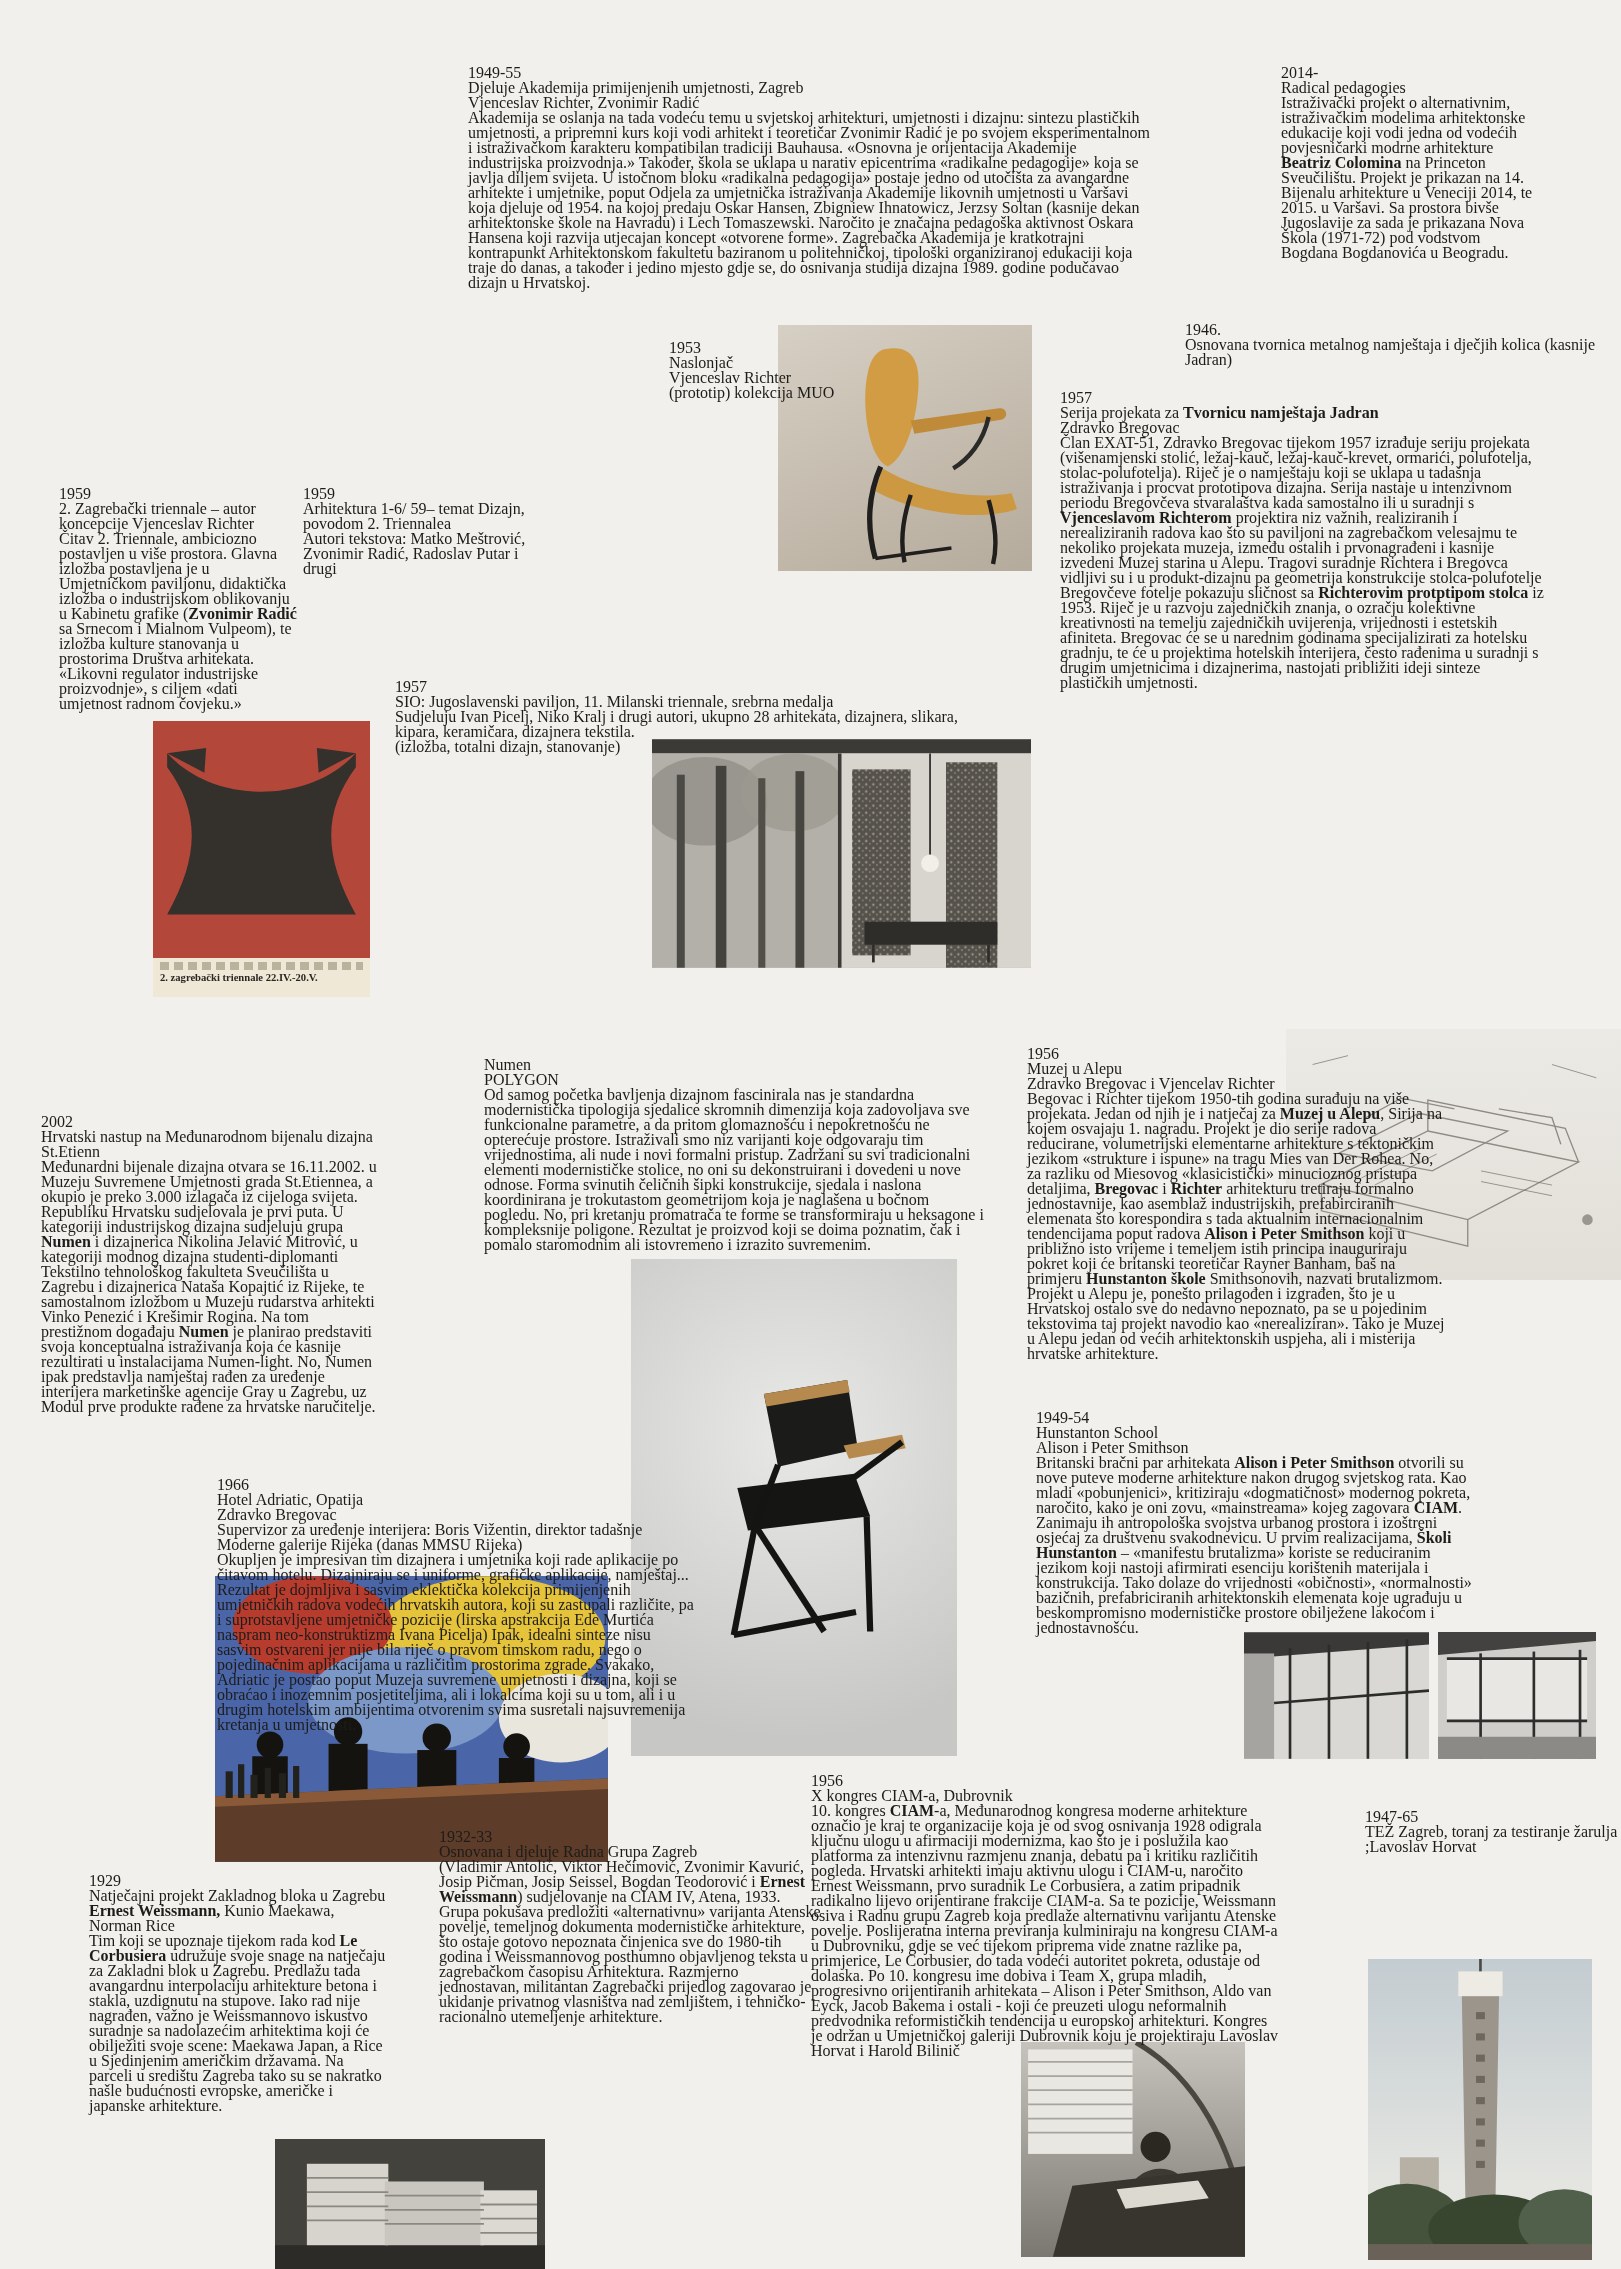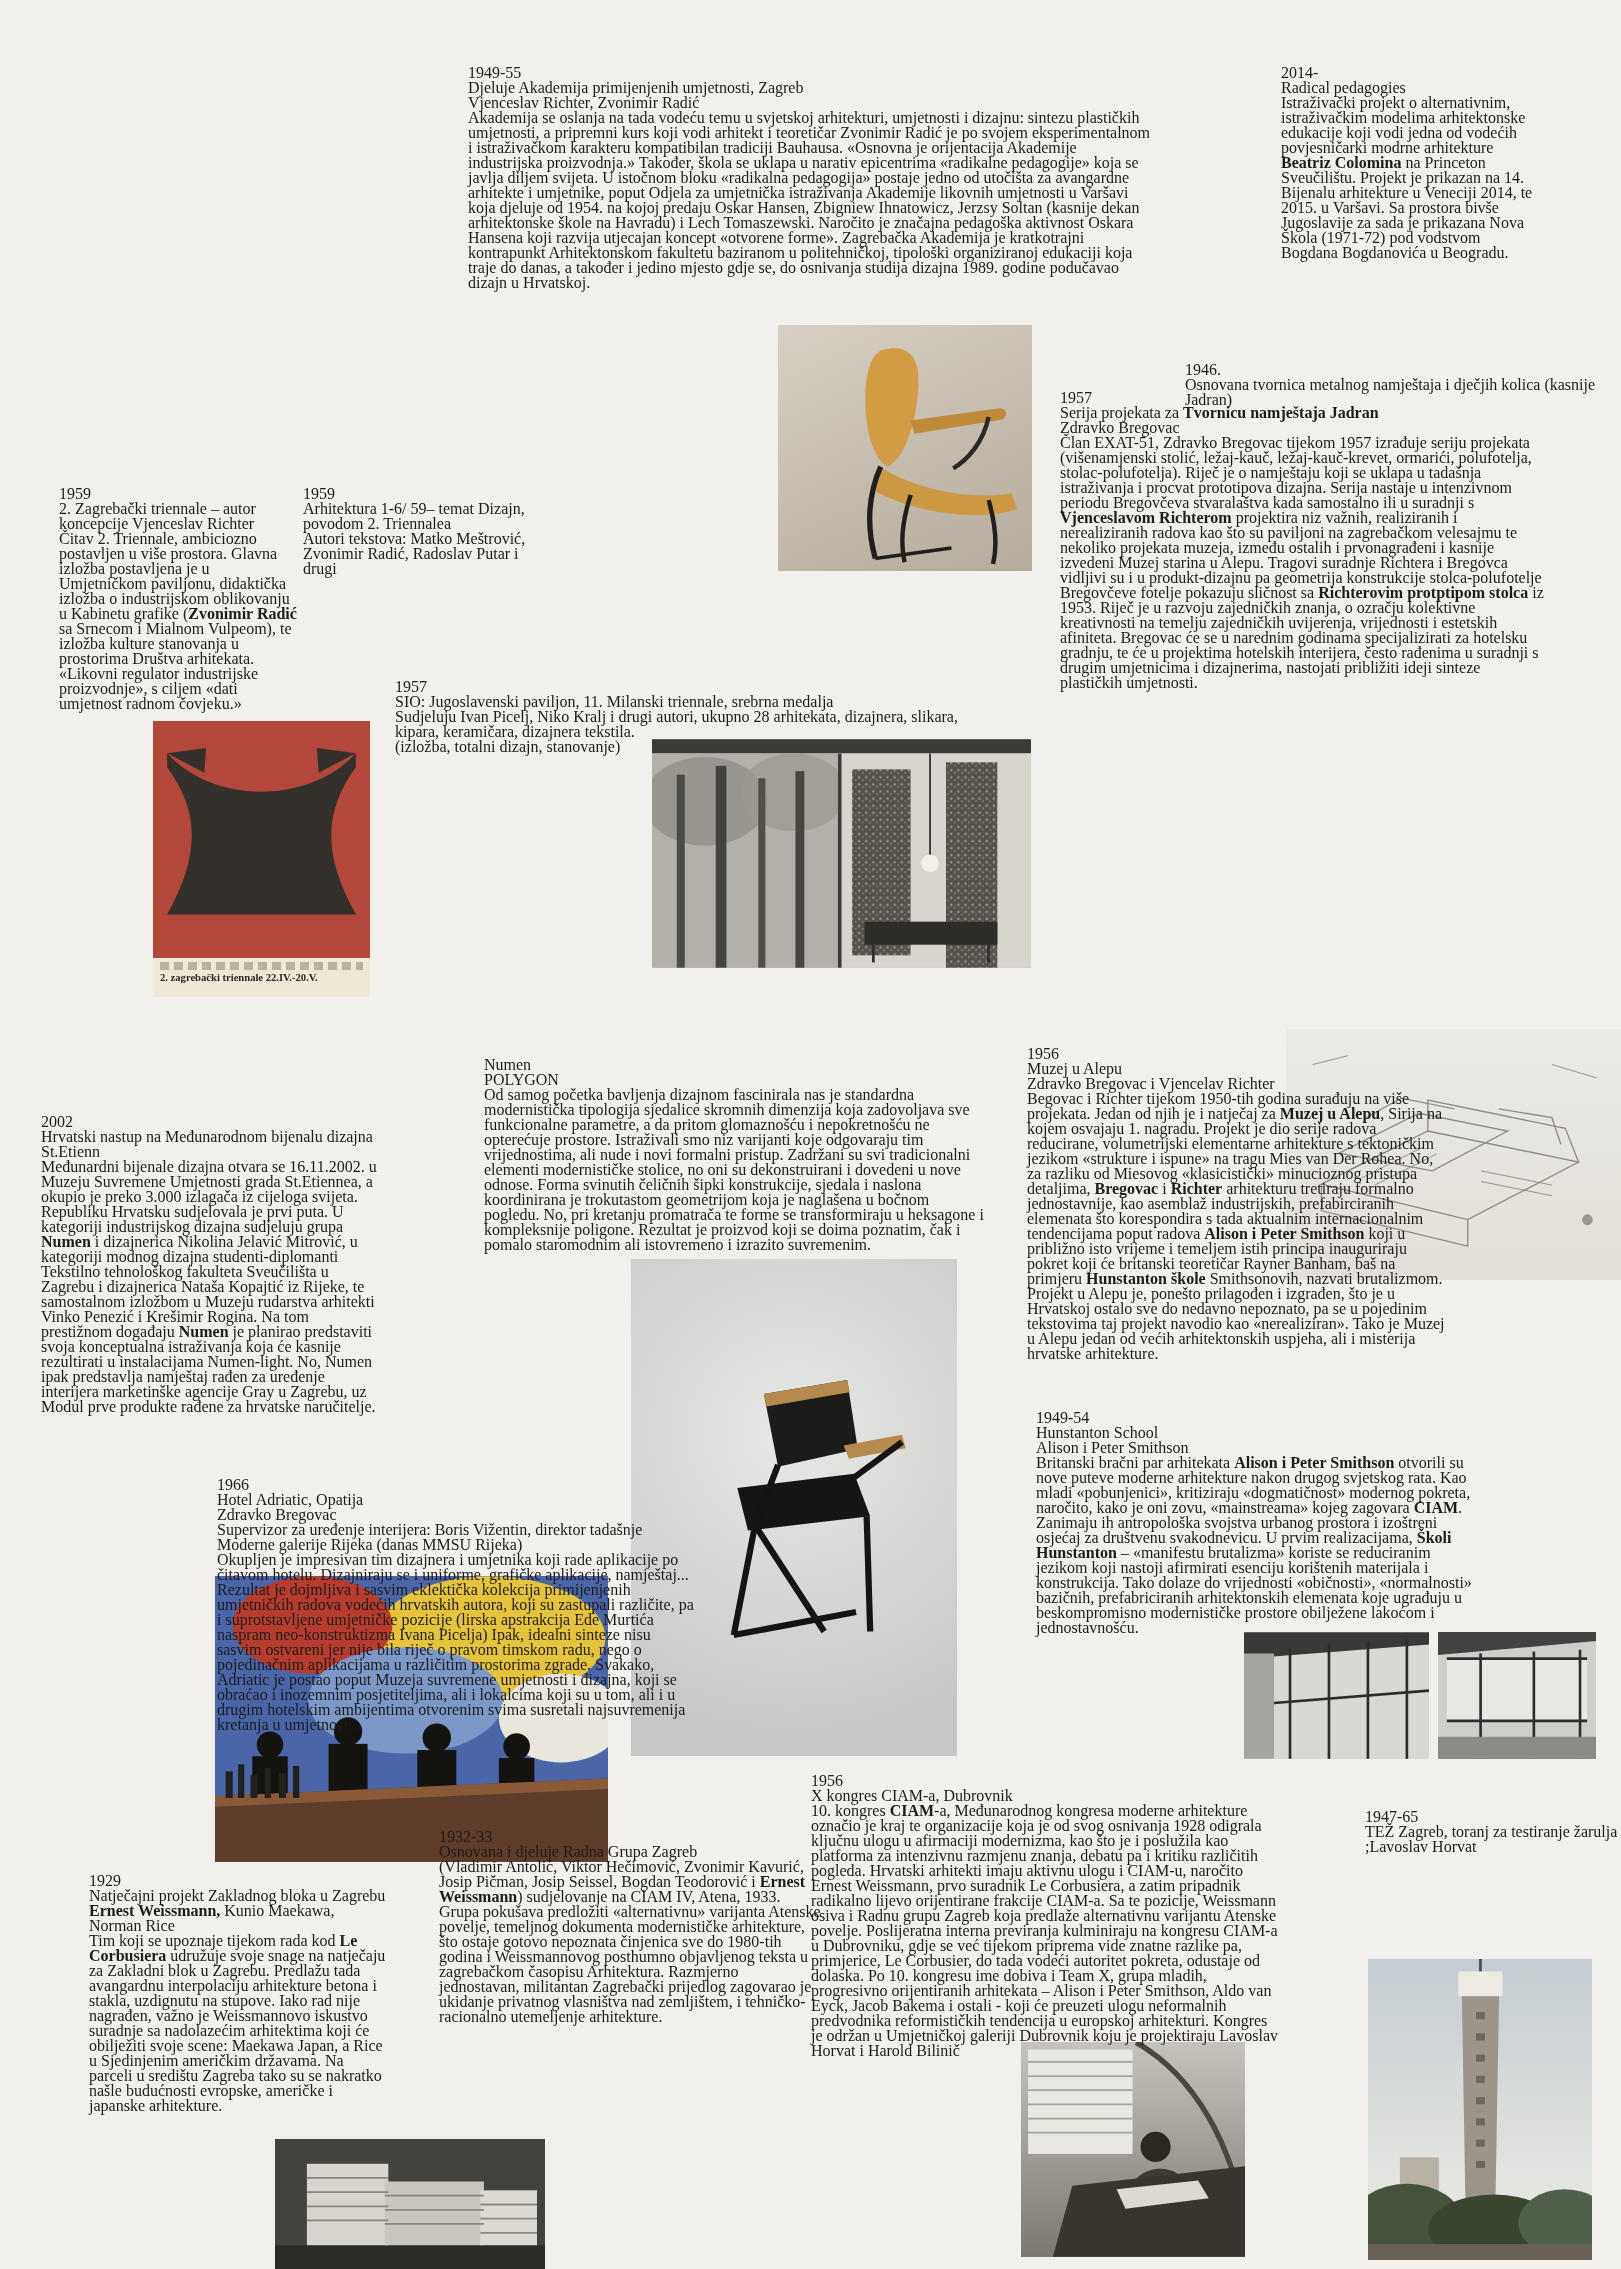--- a/index.html
+++ b/index.html
@@ -241,22 +241,28 @@
     <p>Akademija se oslanja na tada vodeću temu u svjetskoj arhitekturi, umjetnosti i dizajnu: sintezu plastičkih umjetnosti, a pripremni kurs koji vodi arhitekt i teoretičar Zvonimir Radić je po svojem eksperimentalnom i istraživačkom karakteru kompatibilan tradiciji Bauhausa. «Osnovna je orijentacija Akademije industrijska proizvodnja.» Također, škola se uklapa u narativ epicentrima «radikalne pedagogije» koja se javlja diljem svijeta. U istočnom bloku «radikalna pedagogija» postaje jedno od utočišta za avangardne arhitekte i umjetnike, poput Odjela za umjetnička istraživanja Akademije likovnih umjetnosti u Varšavi koja djeluje od 1954. na kojoj predaju Oskar Hansen, Zbigniew Ihnatowicz, Jerzsy Soltan (kasnije dekan arhitektonske škole na Havradu) i Lech Tomaszewski. Naročito je značajna pedagoška aktivnost Oskara Hansena koji razvija utjecajan koncept «otvorene forme». Zagrebačka Akademija je kratkotrajni kontrapunkt Arhitektonskom fakultetu baziranom u politehničkoj, tipološki organiziranoj edukaciji koja traje do danas, a također i jedino mjesto gdje se, do osnivanja studija dizajna 1989. godine podučavao dizajn u Hrvatskoj.</p>
   </section>
 
   <section class="tb" style="left:1281px;top:65px;width:259px;">
     <p>2014-</p>
     <p class="b">Radical pedagogies</p>
     <p><span>Istraživački projekt o alternativnim, istraživačkim modelima arhitektonske edukacije koji vodi jedna od vodećih povjesničarki modrne arhitekture </span><span style="font-weight: bold;">Beatriz Colomina</span><span> na Princeton Sveučilištu. Projekt je prikazan na 14. Bijenalu arhitekture u Veneciji 2014, te 2015. u Varšavi. Sa prostora bivše Jugoslavije za sada je prikazana Nova Škola (1971-72) pod vodstvom Bogdana Bogdanovića u Beogradu.</span></p>
   </section>
 
 
-
-  <section class="tb" style="left:1185px;top:322px;width:424px;margin-top:40px;">
+  <section class="tb" style="left:669px;top:340px;width:266px;z-index:3;">
+    <p>1953</p>
+    <p>Naslonjač</p>
+    <p class="b">Vjenceslav Richter</p>
+    <p>(prototip) kolekcija MUO</p>
+  </section>
+
+  <section class="tb" style="left:1185px;top:322px;width:424px;">
     <p>1946.</p>
     <p>Osnovana tvornica metalnog namještaja i dječjih kolica (kasnije Jadran)</p>
   </section>
 
   <section class="tb" style="left:1060px;top:390px;width:486px;">
     <p>1957</p>
     <p><span>Serija projekata za </span><span style="font-weight: bold;">Tvornicu namještaja Jadran</span></p>
     <p>Zdravko Bregovac</p>
     <p><span>Član EXAT-51, Zdravko Bregovac tijekom 1957 izrađuje seriju projekata (višenamjenski stolić, ležaj-kauč, ležaj-kauč-krevet, ormarići, polufotelja, stolac-polufotelja). Riječ je o namještaju koji se uklapa u tadašnja istraživanja i procvat prototipova dizajna. Serija nastaje u intenzivnom periodu Bregovčeva stvaralaštva kada samostalno ili u suradnji s </span><span style="font-weight: bold;">Vjenceslavom Richterom</span><span> projektira niz važnih, realiziranih i nerealiziranih radova kao što su paviljoni na zagrebačkom velesajmu te nekoliko projekata muzeja, između ostalih i prvonagrađeni i kasnije izvedeni Muzej starina u Alepu. Tragovi suradnje Richtera i Bregovca vidljivi su i u produkt-dizajnu pa geometrija konstrukcije stolca-polufotelje Bregovčeve fotelje pokazuju sličnost sa </span><span style="font-weight: bold;">Richterovim protptipom stolca</span><span> iz 1953. Riječ je u razvoju zajedničkih znanja, o ozračju kolektivne kreativnosti na temelju zajedničkih uvijerenja, vrijednosti i estetskih afiniteta. Bregovac će se u narednim godinama specijalizirati za hotelsku gradnju, te će u projektima hotelskih interijera, često rađenima u suradnji s drugim umjetnicima i dizajnerima, nastojati približiti ideji sinteze plastičkih umjetnosti.</span></p>
   </section>

